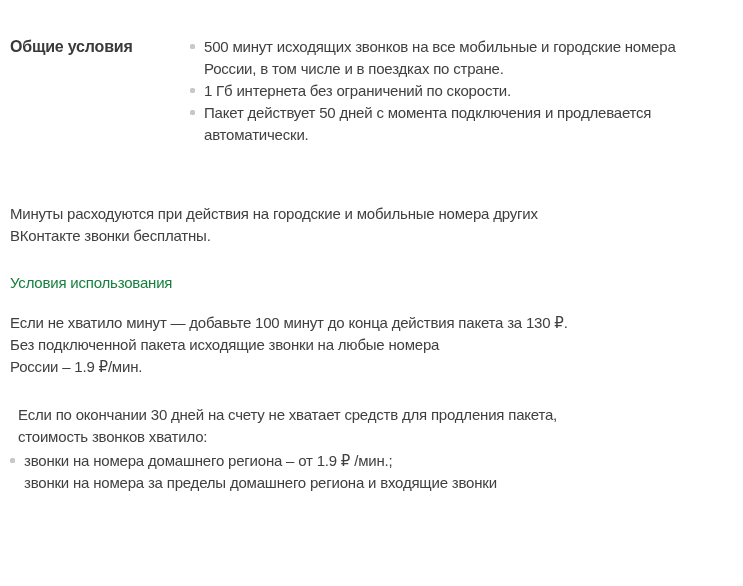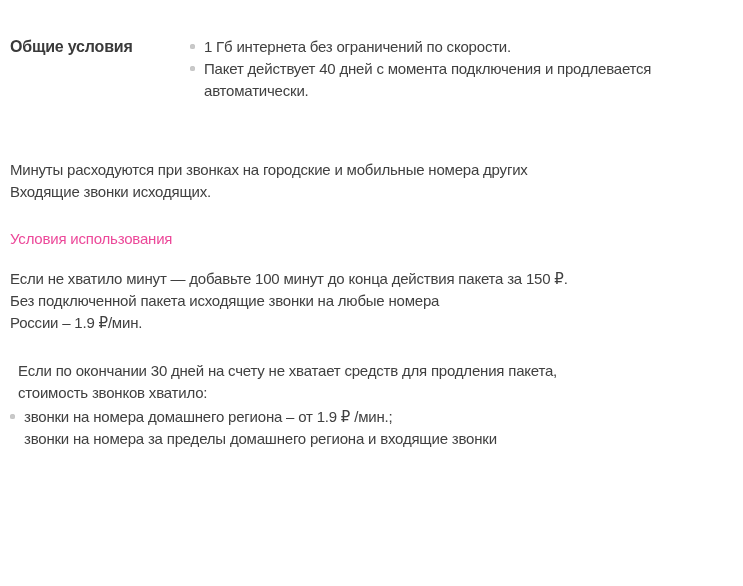--- a/index.html
+++ b/index.html
@@ -56,64 +56,69 @@
     top: 8px;
     width: 5px;
     height: 5px;
     border-radius: 50%;
     background: #c9c9c9;
     box-shadow: inset 0 0 1px #ababab;
   }
   .subheading {
     font-size: 15px;
     line-height: 22px;
-    color: #ec4899;
+    color: #15803d;
     letter-spacing: -0.2px;
     margin-top: 25px;
   }
   .para-add-minutes { margin-top: 18px; }
   .para-renewal     { margin-top: 26px; margin-left: 8px; }
   .bullets-bottom   { margin-top: 2px; }
 </style>
 </head>
 <body>
 
 <div class="page">
 
   <section class="row">
     <div class="label-col">
       <h2 class="section-title">Общие условия</h2>
     </div>
     <div class="content-col">
       <ul class="bullets">
         <li>
           <span class="dot"></span>
+          <div class="bullet-line">500 минут исходящих звонков на все мобильные и городские номера</div>
+          <div class="bullet-line">России, в том числе и в поездках по стране.</div>
+        </li>
+        <li>
+          <span class="dot"></span>
           <div class="bullet-line">1 Гб интернета без ограничений по скорости.</div>
         </li>
         <li>
           <span class="dot"></span>
-          <div class="bullet-line">Пакет действует 40 дней с момента подключения и продлевается</div>
+          <div class="bullet-line">Пакет действует 50 дней с момента подключения и продлевается</div>
           <div class="bullet-line">автоматически.</div>
         </li>
       </ul>
     </div>
   </section>
 
   <section class="row row-minutes">
     <div class="content-col">
 
       <div class="paragraph">
-        <div class="para-line">Минуты расходуются при звонках на городские и мобильные номера других</div>
-        <div class="para-line">Входящие звонки исходящих.</div>
+        <div class="para-line">Минуты расходуются при действия на городские и мобильные номера других</div>
+        <div class="para-line">ВКонтакте звонки бесплатны.</div>
       </div>
 
       <div class="subheading">Условия использования</div>
 
       <div class="paragraph para-add-minutes">
-        <div class="para-line">Если не хватило минут — добавьте 100 минут до конца действия пакета за 150 ₽.</div>
+        <div class="para-line">Если не хватило минут — добавьте 100 минут до конца действия пакета за 130 ₽.</div>
         <div class="para-line">Без подключенной пакета исходящие звонки на любые номера</div>
         <div class="para-line">России – 1.9 ₽/мин.</div>
       </div>
 
       <div class="paragraph para-renewal">
         <div class="para-line">Если по окончании 30 дней на счету не хватает средств для продления пакета,</div>
         <div class="para-line">стоимость звонков хватило:</div>
       </div>
 
       <ul class="bullets bullets-bottom">

